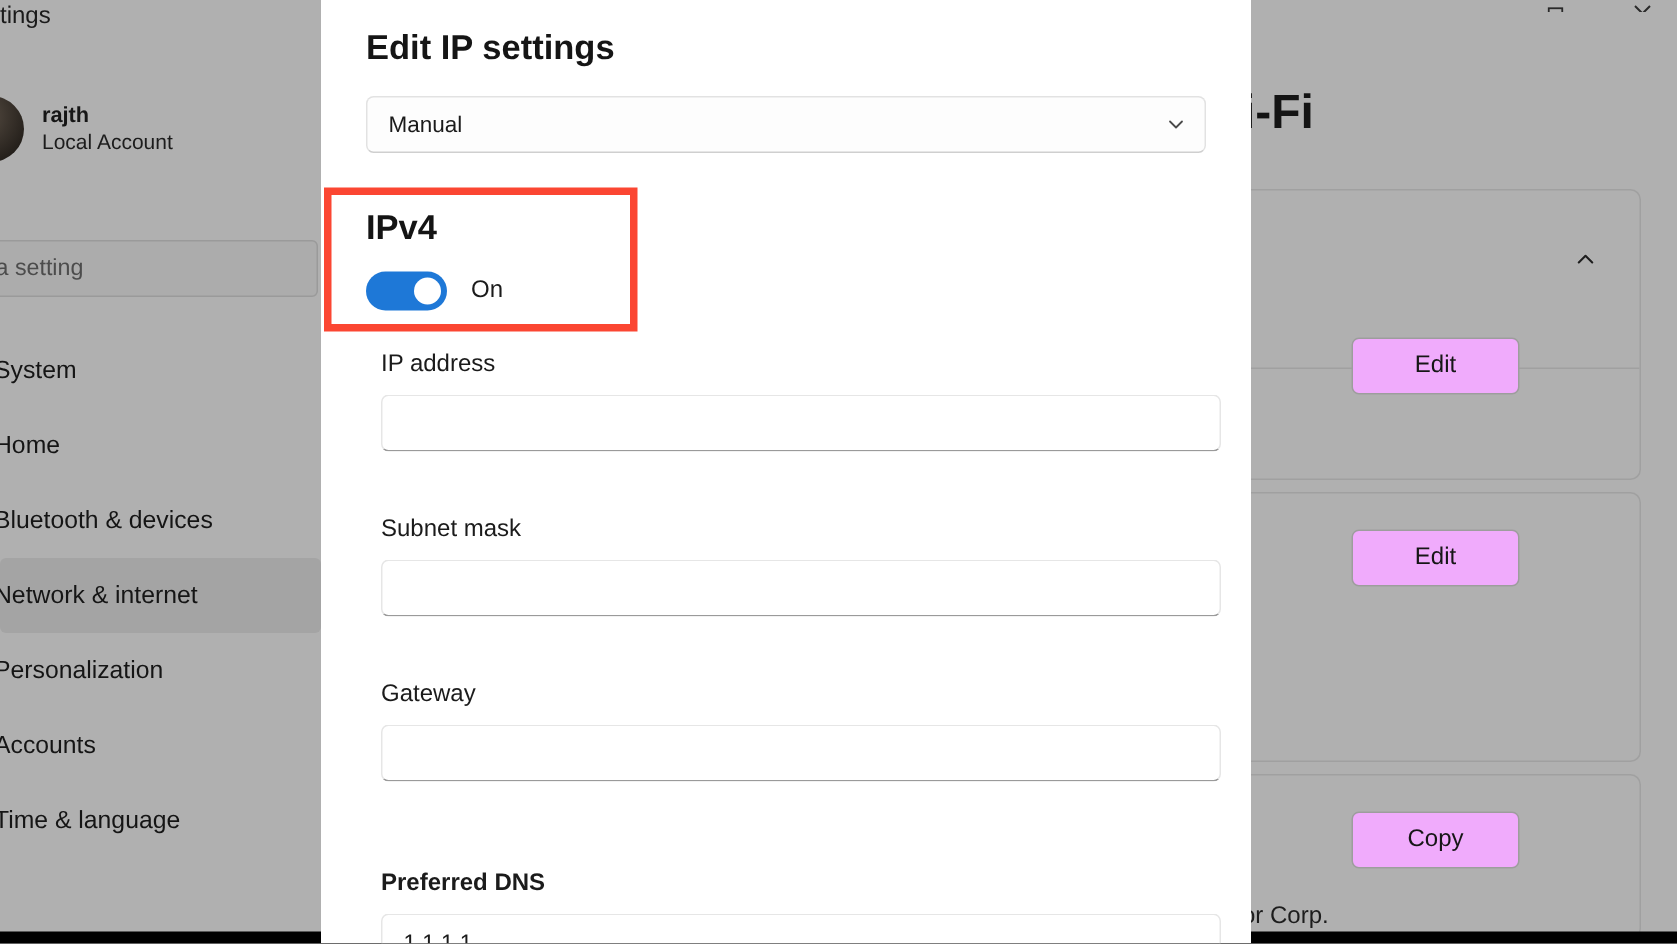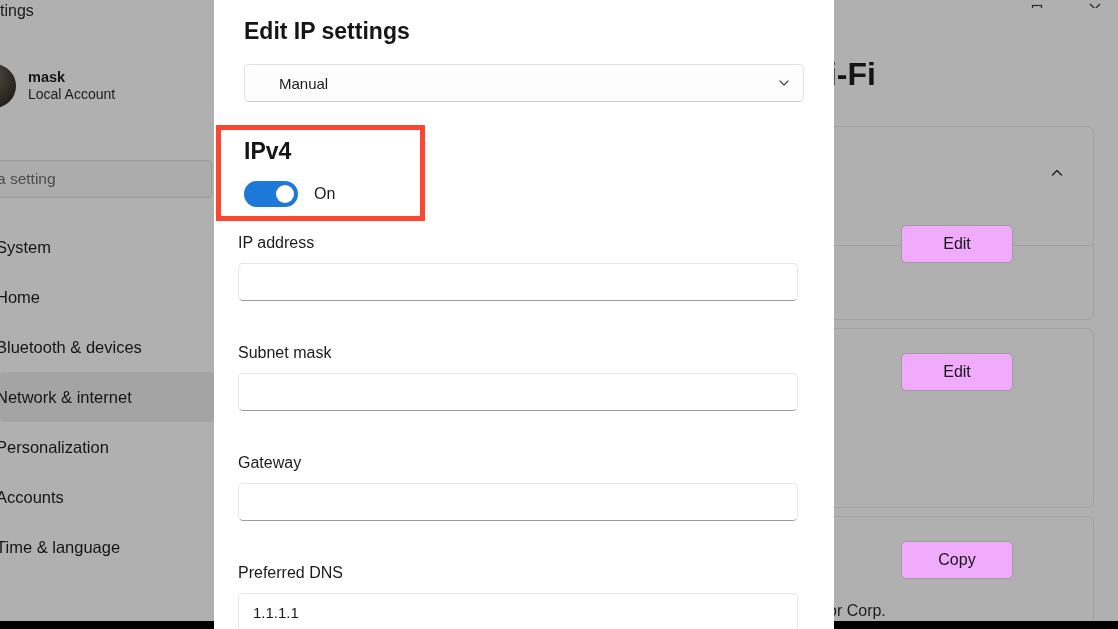--- a/index.html
+++ b/index.html
@@ -223,21 +223,20 @@
     border-bottom-color: #cfcfcf;
     border-radius: 5px;
     display: flex;
     align-items: center;
     padding: 0 12px 0 14px;
     justify-content: space-between;
   }
   .dropdown-value {
     font-size: 15px;
     color: #1b1b1b;
-    margin-left: 20px;
   }
   .chevron-down-icon {
     color: #4a4a4a;
     display: flex;
     align-items: center;
   }
 
   .highlight-box {
     position: absolute;
     left: 216px; top: 125px;
@@ -278,29 +277,29 @@
     border-radius: 50%;
     background: #ffffff;
   }
   .toggle-label {
     font-size: 16px;
     color: #1b1b1b;
   }
 
   .field {
     position: absolute;
-    left: 24px;
+    left: 40px;
     width: 560px;
   }
   .field-label {
     font-size: 16px;
     color: #1b1b1b;
     margin-bottom: 11px;
   }
-  .field-label.bold { font-weight: normal; }
+  .field-label.bold { font-weight: bold; margin-top: 16px; }
   .field-input {
     width: 560px;
     height: 38px;
     background: #ffffff;
     border: 1px solid #e6e6e6;
     border-bottom: 1px solid #9a9a9a;
     border-radius: 5px;
     display: flex;
     align-items: center;
     padding: 0 14px;
@@ -331,21 +330,21 @@
         </svg>
       </div>
     </div>
 
     <div class="sidebar">
       <div class="sidebar-title">Settings</div>
 
       <div class="account-row">
         <div class="avatar"></div>
         <div class="account-text">
-          <div class="account-name">mask</div>
+          <div class="account-name">rajth</div>
           <div class="account-type">Local Account</div>
         </div>
       </div>
 
       <div class="search-box">
         <span class="search-placeholder">a setting</span>
       </div>
 
       <div class="nav-list">
         <div class="nav-item">

